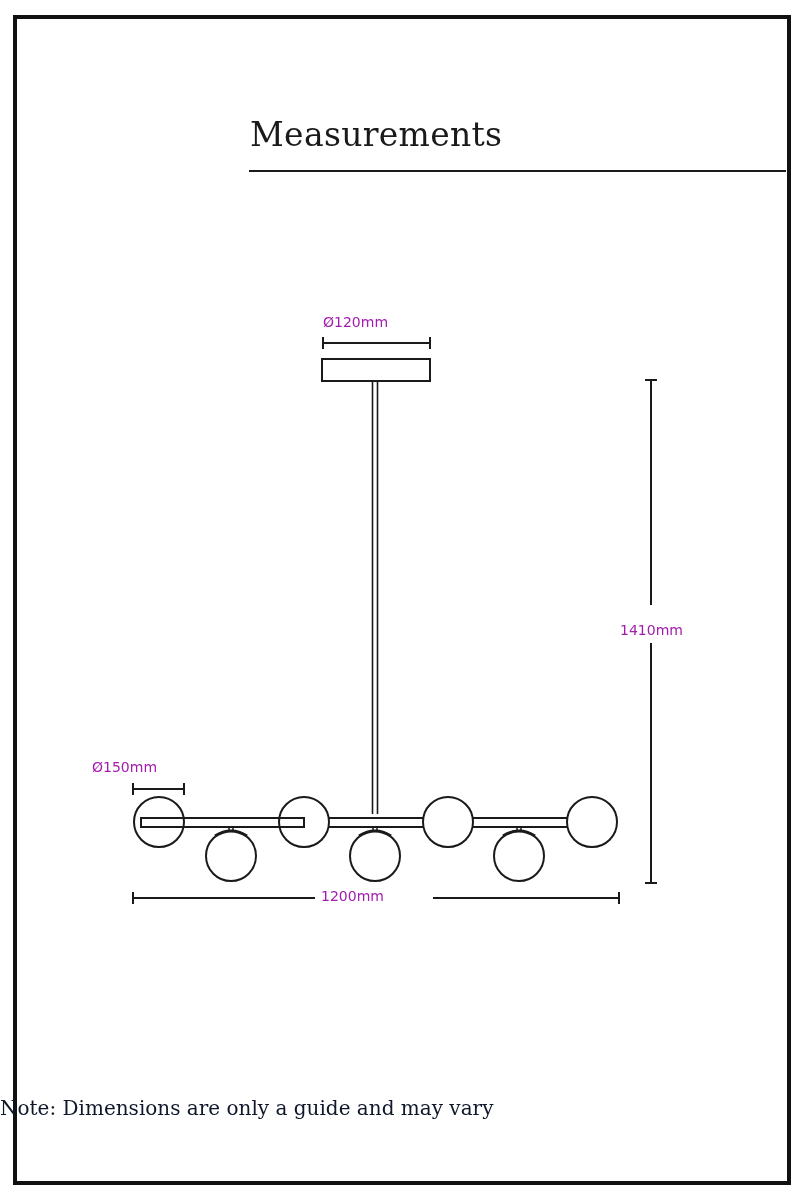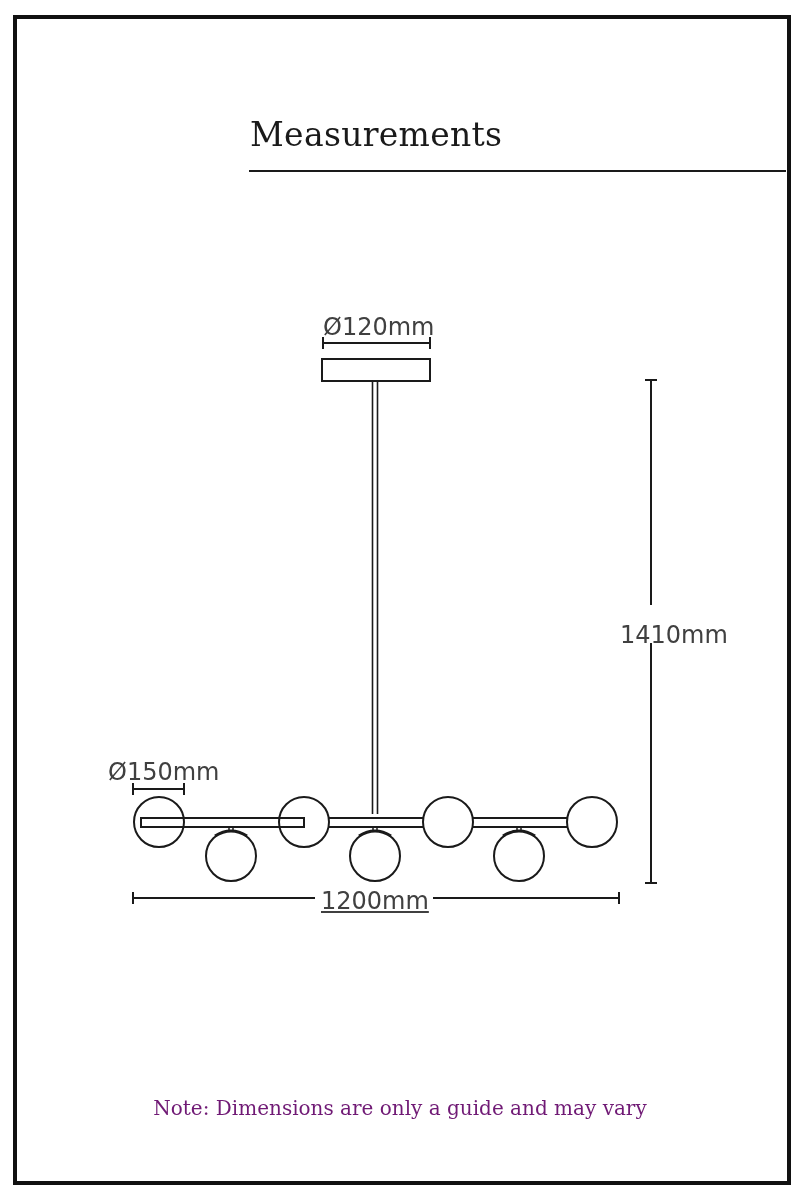--- a/index.html
+++ b/index.html
@@ -11,26 +11,26 @@
     .title {
       position: absolute; left: 250px; top: 118px;
       font-family: "DejaVu Serif", serif; font-size: 33px; color: #1a1a1a;
       letter-spacing: 0.3px; line-height: 1; margin: 0; font-weight: normal;
     }
     .title-rule {
       position: absolute; left: 249px; top: 170px; width: 537px; height: 2px; background: #1a1a1a;
     }
     svg.drawing { position: absolute; left: 0; top: 0; }
     .dim-label {
-      position: absolute; font-family: "DejaVu Sans", sans-serif; font-size: 24px;
-      color: #404040; line-height: 1; white-space: nowrap;
+      position: absolute; font-family: "DejaVu Sans", sans-serif; font-size: 14px;
+      color: #a21caf; line-height: 1; white-space: nowrap;
     }
     .note {
-      position: absolute; left: 0; width: 800px; top: 1090px; text-align: center;
-      font-family: "DejaVu Serif", serif; font-size: 20px; color: #701a75; line-height: 36px;
+      position: absolute; left: 0; width: 800px; top: 1090px; 
+      font-family: "DejaVu Serif", serif; font-size: 20px; color: #0f172a; line-height: 36px;
     }
     .note div { margin: 0; }
   </style>
 </head>
 <body>
 
 <div class="frame"></div>
 
 <h1 class="title">Measurements</h1>
 <div class="title-rule"></div>
@@ -99,19 +99,19 @@
         <line x1="517" y1="827" x2="517" y2="832" stroke-width="1.5"></line>
         <line x1="521" y1="827" x2="521" y2="832" stroke-width="1.5"></line>
         <circle cx="519" cy="856" r="25"></circle>
         <path d="M503 836 Q519 826 535 836" stroke-width="3"></path>
       </g>
     </g>
   </g>
 </svg>
 
 <div class="dim-label" style="left:323px; top:315px;">Ø120mm</div>
-<div class="dim-label" style="left:108px; top:760px;">Ø150mm</div>
+<div class="dim-label" style="left:92px; top:760px;">Ø150mm</div>
 <div class="dim-label" style="left:620px; top:623px;">1410mm</div>
-<div class="dim-label" style="left:321px; top:889px;text-decoration:underline;">1200mm</div>
+<div class="dim-label" style="left:321px; top:889px;">1200mm</div>
 
 <div class="note">
   <div>Note: Dimensions are only a guide and may vary</div>
 </div>
 
 </body></html>

